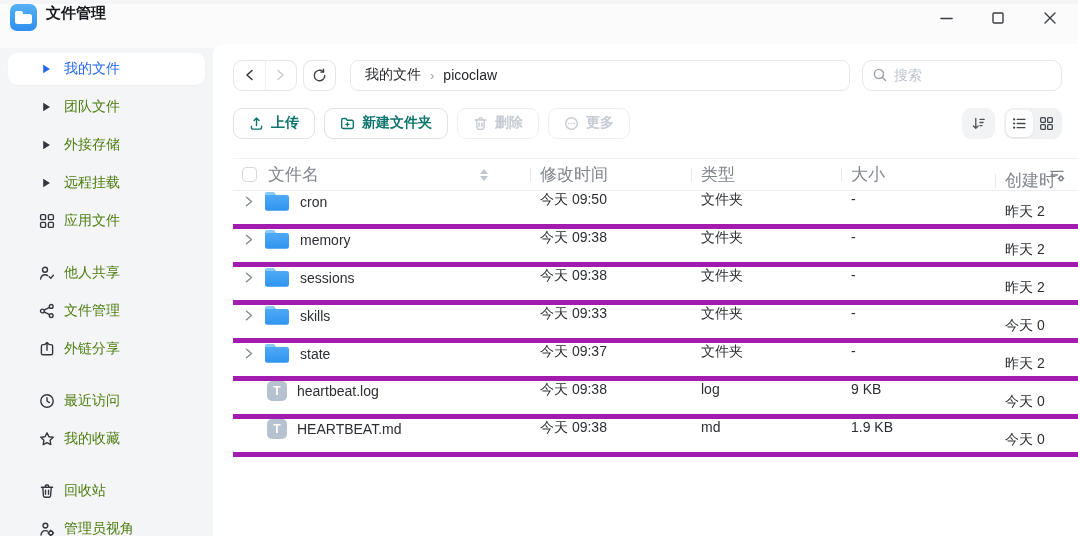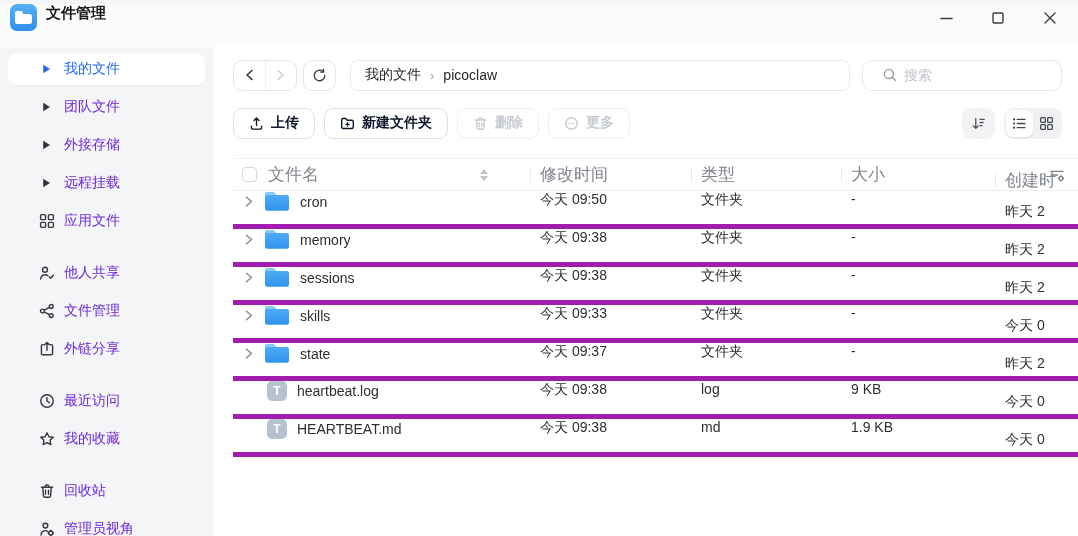--- a/index.html
+++ b/index.html
@@ -18,21 +18,21 @@
     background:#fff; border-radius:2px 2px 0 0; }
   .appicon::after { content:""; position:absolute; left:5px; top:10px; width:17px; height:10px;
     background:#fff; border-radius:2.5px; }
   .apptitle { font-weight:bold; font-size:15px; color:#17191c; margin-left:9px; }
   .wincontrols { margin-left:auto; display:flex; align-items:center; gap:24px; padding-right:4px; }
   .winbtn { width:28px; height:28px; display:flex; align-items:center; justify-content:center;
     color:#3a3d42; cursor:default; }
   
   .sidebar { position:absolute; top:44px; left:0; width:213px; bottom:0; padding:9px 8px 0 8px; }
   .side-item { height:32px; border-radius:9px; display:flex; align-items:center;
-    padding-left:30px; margin-bottom:6px; color:#6d28d9; cursor:pointer; }
+    padding-left:30px; margin-bottom:6px; color:#4d7c0f; cursor:pointer; }
   .side-item .sicon { width:17px; height:17px; display:flex; align-items:center;
     justify-content:center; margin-right:9px; color:#33373d; flex:none; }
   .side-item.selected { background:#ffffff; color:#2468f2; box-shadow:0 1px 2px rgba(0,0,0,.03); }
   .side-item.selected .sicon { color:#2468f2; }
   .side-item .slabel { font-size:14px; }
   .side-gap { height:14px; }
   
   .main { position:absolute; top:44px; left:213px; right:0; bottom:0;
     background:#ffffff; border-top-left-radius:11px; overflow:hidden; }
   
@@ -44,30 +44,30 @@
   .histbtn.fwd { color:#c9cdd4; }
   .refreshbtn { width:33px; height:31px; border:1px solid #e3e6ea; border-radius:9px;
     margin-left:6px; display:flex; align-items:center; justify-content:center;
     color:#3c4046; background:#fff; cursor:pointer; flex:none; }
   .breadcrumb { height:31px; width:500px; margin-left:14px; border:1px solid #e5e7eb;
     border-radius:8px; display:flex; align-items:center; padding:0 14px; background:#fff; }
   .bc-root { color:#26282b; cursor:pointer; }
   .bc-sep { color:#9ba1a9; margin:0 9px; font-size:13px; }
   .bc-cur { color:#26282b; }
   .searchbox { margin-left:auto; width:200px; height:31px; border:1px solid #e5e7eb;
-    border-radius:10px; display:flex; align-items:center; padding:0 20px; background:#fff; }
+    border-radius:10px; display:flex; align-items:center; padding:0 10px; background:#fff; }
   .searchbox .mag { color:#9aa0a8; margin-right:7px; display:flex; }
   .searchbox input { border:none; outline:none; flex:1; min-width:0; font-size:14px;
     font-family:inherit; color:#26282b; background:transparent; }
   .searchbox input::placeholder { color:#bfc4cc; }
   
   .toolrow { display:flex; align-items:center; margin:18px 16px 0 20px; height:30px; }
   .tbtn { height:31px; border:1px solid #dfe2e8; border-radius:9px; background:#fff;
     display:flex; align-items:center; padding:0 15px; margin-right:9px; cursor:pointer;
-    font-size:14px; font-weight:600; color:#0f172a; }
+    font-size:14px; font-weight:600; color:#0f766e; }
   .tbtn .ticon { display:flex; margin-right:7px; }
   .tbtn.disabled { border-color:#edeff2; color:#c6cad2; cursor:default; }
   .sortbtn { margin-left:auto; width:33px; height:31px; background:#f2f3f5; border-radius:9px;
     display:flex; align-items:center; justify-content:center; color:#4e5358; cursor:pointer; }
   .viewtoggle { margin-left:9px; height:31px; background:#f0f1f3; border-radius:9px;
     display:flex; align-items:center; padding:2px; }
   .vseg { width:27px; height:27px; border-radius:7px; display:flex; align-items:center;
     justify-content:center; color:#43474e; cursor:pointer; }
   .vseg.active { background:#fff; box-shadow:0 1px 2px rgba(0,0,0,.08); }
   

